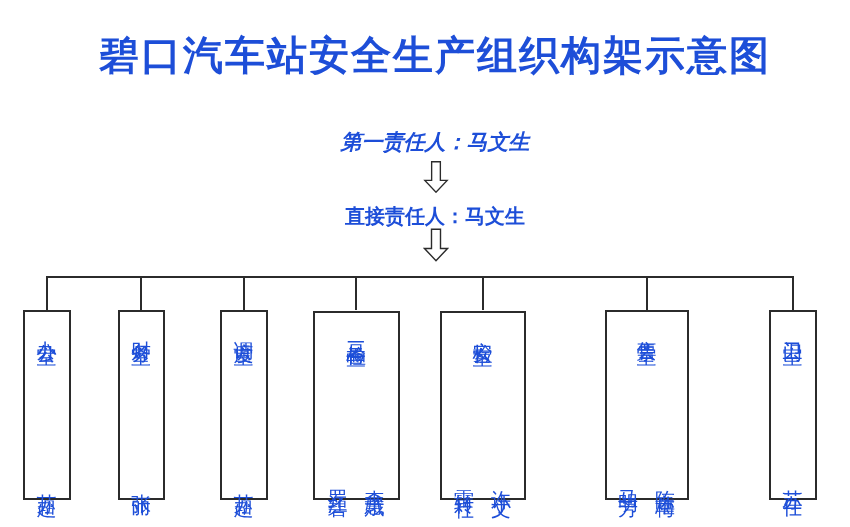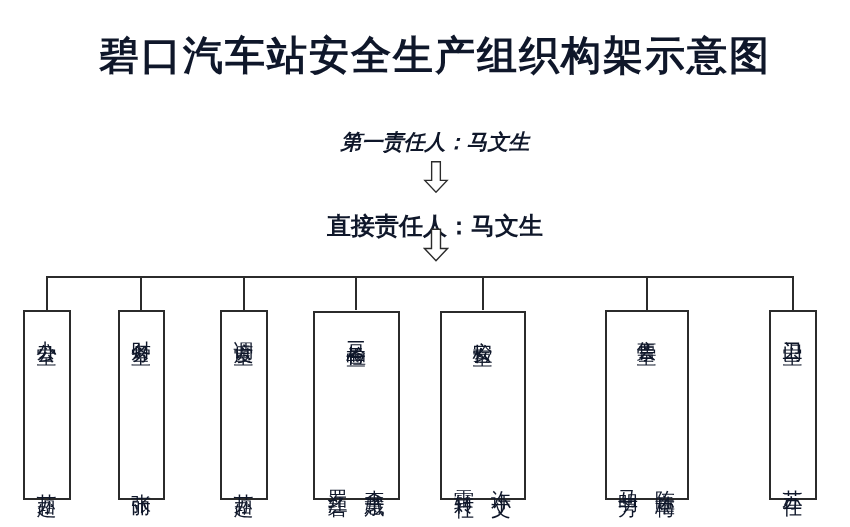--- a/index.html
+++ b/index.html
@@ -2,21 +2,21 @@
 <html><head>
 <meta charset="utf-8">
 <style>
   html, body { margin: 0; padding: 0; background: #ffffff; }
   .canvas {
     position: relative;
     width: 850px;
     height: 527px;
     background: #ffffff;
     font-family: "Liberation Serif", "DejaVu Serif", serif;
-    color: #0f172a;
+    color: #1d4ed8;
     overflow: hidden;
   }
   .title {
     position: absolute;
     top: 32px;
     left: 435px;
     transform: translateX(-50%);
     margin: 0;
     font-size: 40px;
     font-weight: bold;
@@ -25,21 +25,21 @@
     letter-spacing: 2px;
   }
   .lvl {
     position: absolute;
     left: 435px;
     transform: translateX(-50%);
     font-weight: bold;
     white-space: nowrap;
   }
   .lvl1 { top: 130px; font-size: 21px; line-height: 24px; font-style: italic; }
-  .lvl2 { top: 215px; font-size: 24px; line-height: 22px; text-align: center; }
+  .lvl2 { top: 205px; font-size: 20px; line-height: 22px; text-align: center; }
   .arrow { position: absolute; left: 423px; }
   .arrow1 { top: 161px; }
   .arrow2 { top: 228px; }
   .hline {
     position: absolute;
     top: 276px; left: 46px;
     width: 748px; height: 2px;
     background: #2b2b2b;
   }
   .vline {

